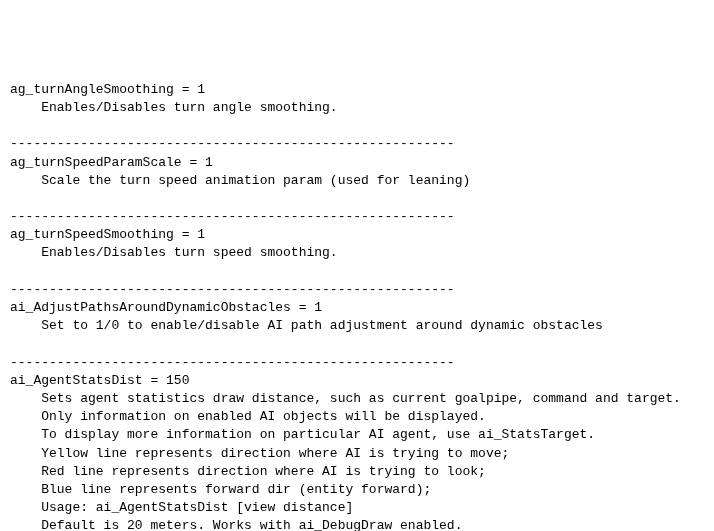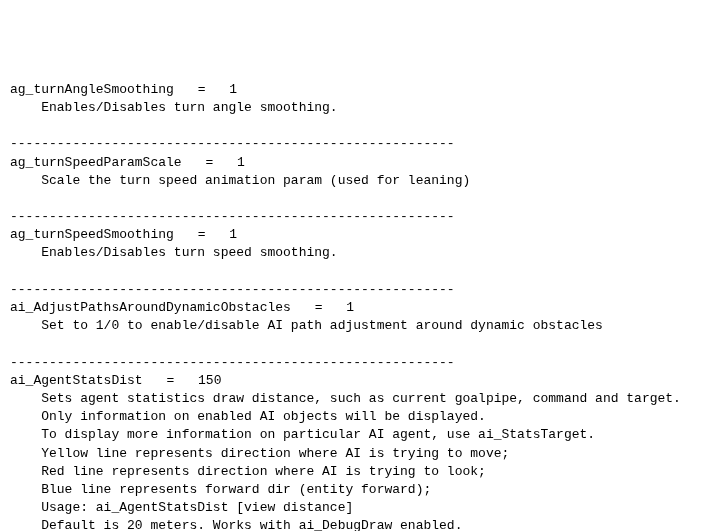--- a/index.html
+++ b/index.html
@@ -11,21 +11,20 @@
       font-family: "Courier New", Courier, monospace;
       font-size: 13px;
       line-height: 1.4;
       background: #ffffff;
       color: #000000;
       padding: 8px 10px;
       white-space: pre;
     }
     .cvar-line {
       display: flex;
-      gap: 16px;
     }
     .cvar-name {
       white-space: pre;
     }
     .cvar-equals {
       white-space: pre;
     }
     .cvar-value {
       white-space: pre;
     }

